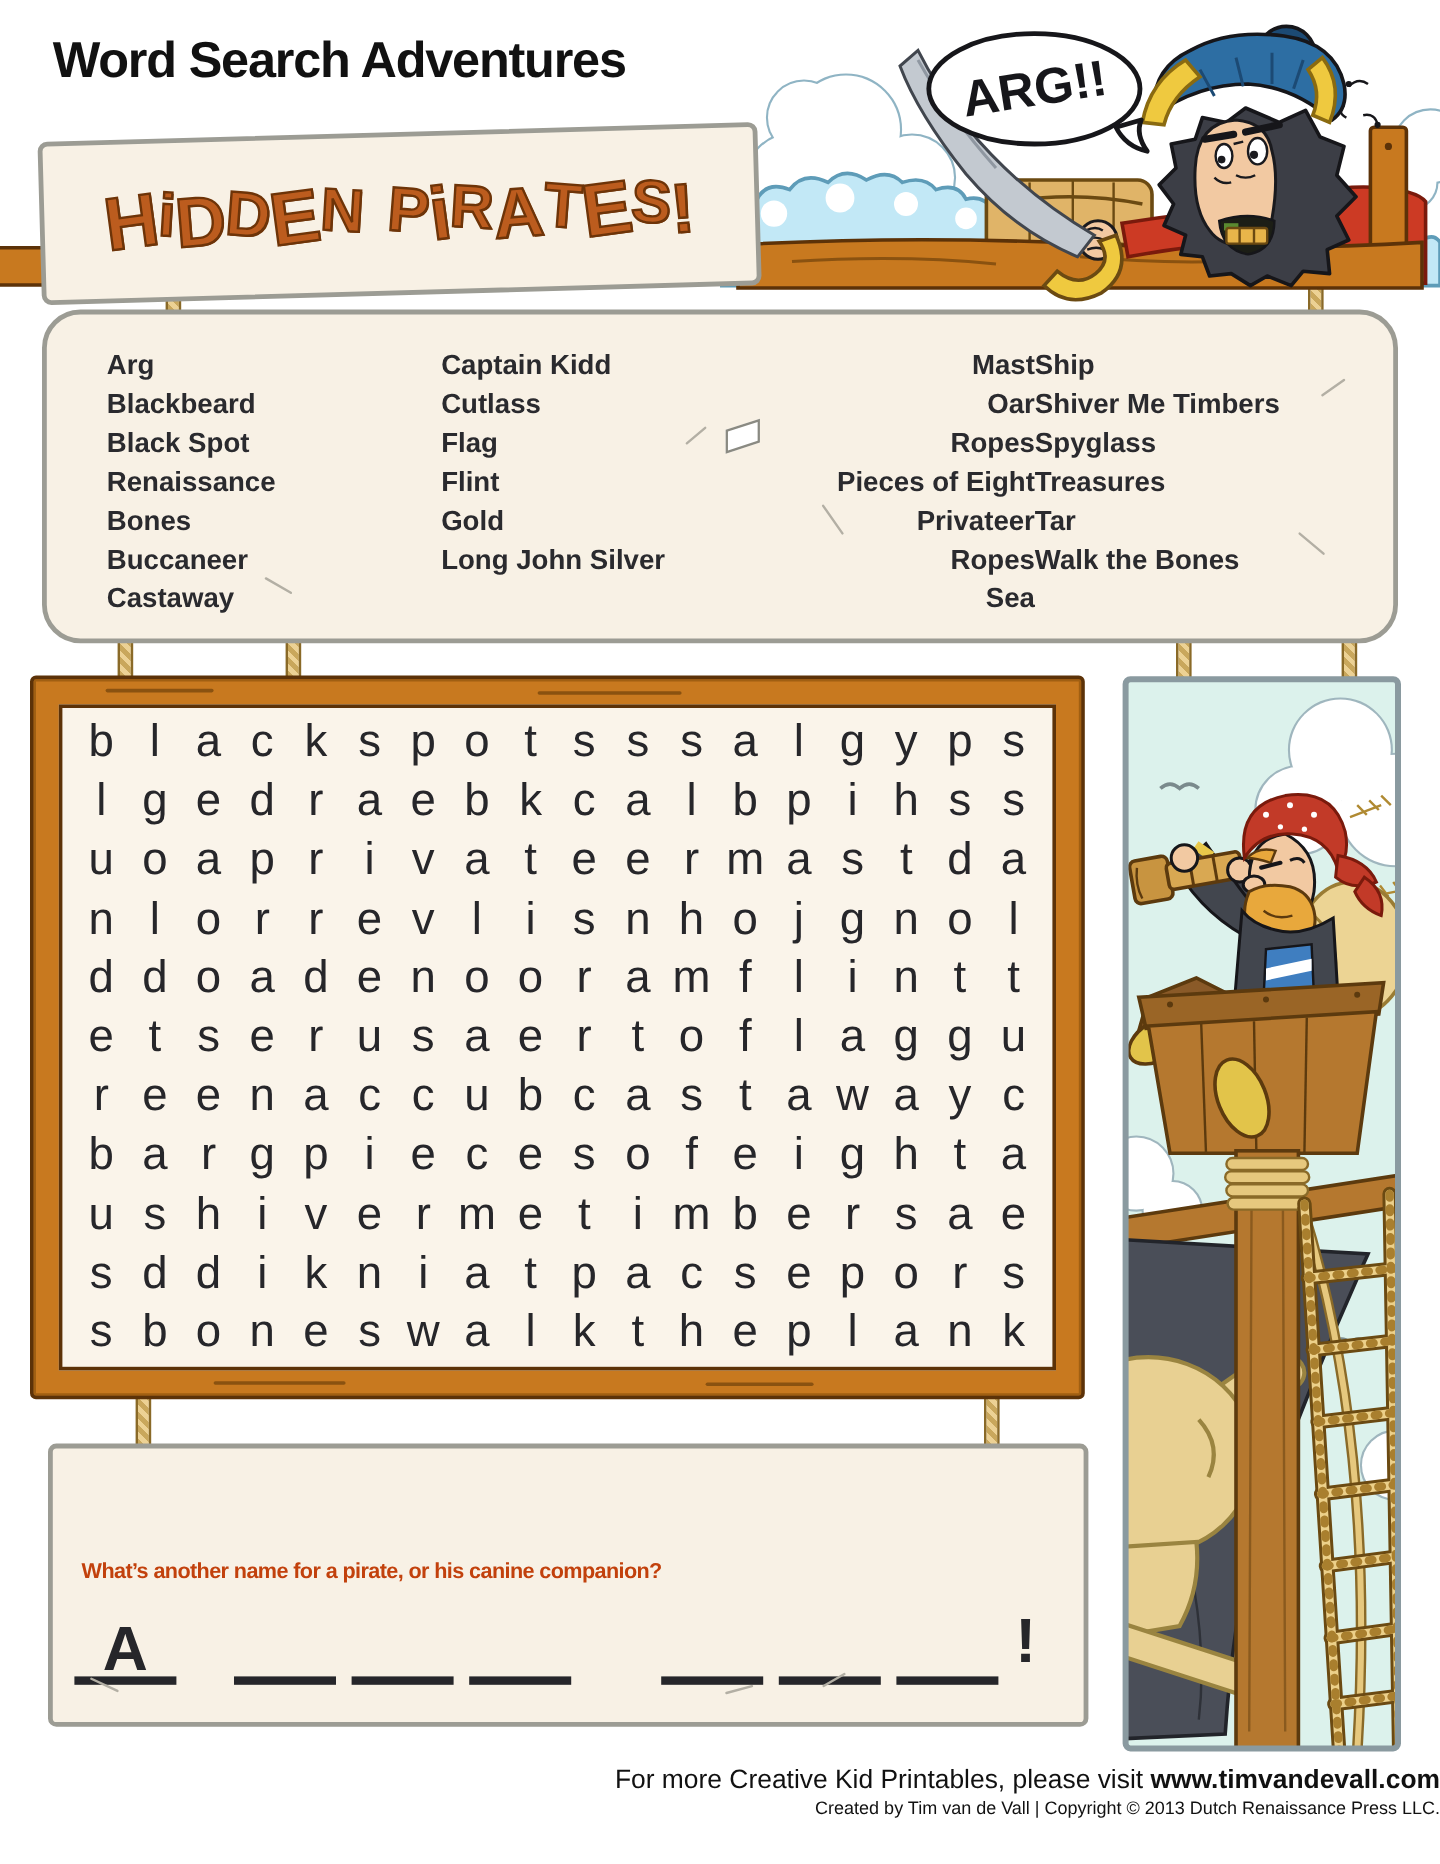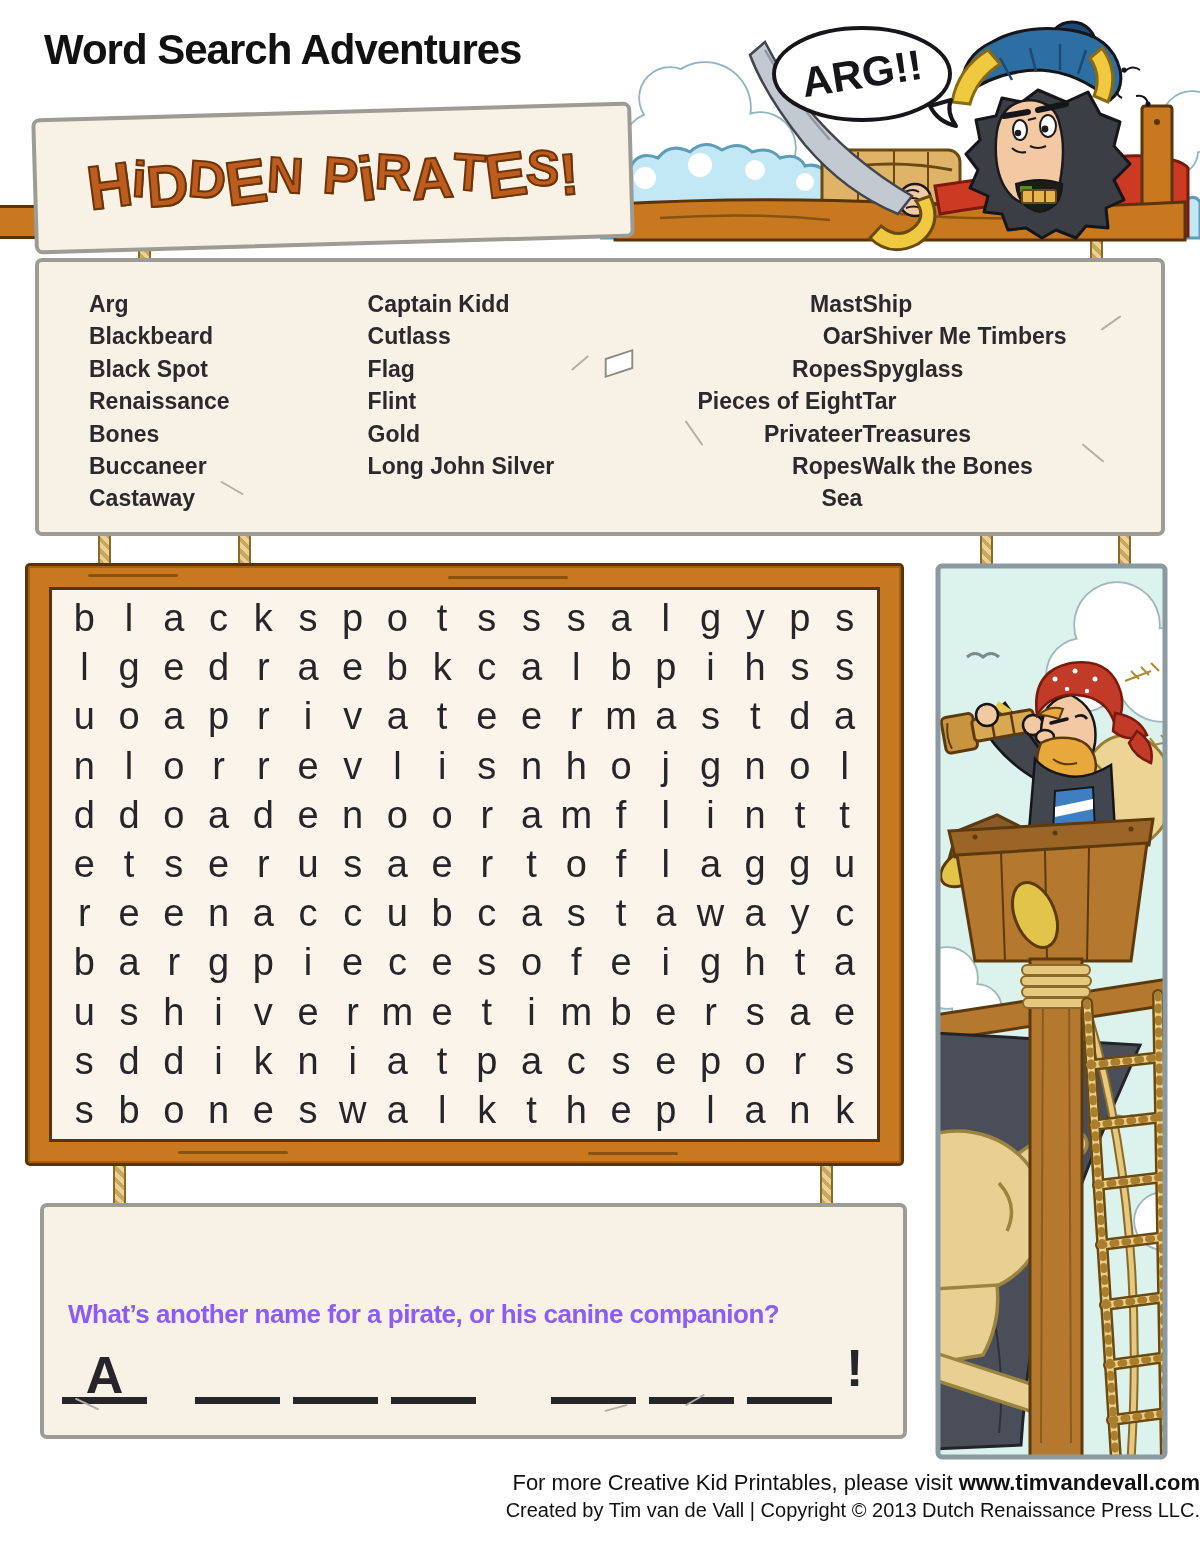--- a/index.html
+++ b/index.html
@@ -32,21 +32,21 @@
   .bl1{font-size:50px;transform:rotate(5deg) translateY(-4px);}
   .bl2{font-size:58px;transform:rotate(-3deg) translateY(3px);}
   .bl3{font-size:52px;transform:rotate(6deg) translateY(-2px);}
   .bl.sp{width:20px;}
 
   
   .rope{position:absolute;width:9px;border:2px solid #8a6a28;border-radius:4px;z-index:0;
         background:repeating-linear-gradient(45deg,#ecd194 0 4px,#c9a75c 4px 8px);}
 
   
-  .wordlist{left:35px;top:258px;width:1122px;height:270px;z-index:1;}
+  .wordlist{left:35px;top:258px;width:1122px;height:270px;z-index:1;border-radius:32px;}
   .wl-cols{position:absolute;left:50px;top:26px;right:20px;display:flex;}
   .wl-col{width:290px;}
   .wl-col:nth-child(3){width:225px;text-align:right;}
   .wl-item{font-size:23px;font-weight:bold;line-height:32.4px;color:#2a2a2e;}
   .paper-scrap{position:absolute;left:565px;top:92px;width:26px;height:15px;background:#fff;
                border:2px solid #8a8a82;transform:rotate(-18deg) skewX(-18deg);}
 
   
   .grid-frame{position:absolute;left:25px;top:563px;width:873px;height:597px;z-index:1;
               background:#c8791f;border:3px solid #5c3208;border-radius:5px;
@@ -58,36 +58,36 @@
   .cell{display:flex;align-items:center;justify-content:center;font-size:38px;color:#26262a;}
   .grain{position:absolute;background:#8a5210;border-radius:2px;}
 
   
   .right-panel{position:absolute;left:935px;top:563px;width:233px;height:897px;z-index:1;}
 
   
   .riddle{left:40px;top:1203px;width:859px;height:228px;z-index:1;}
   .riddle-instr{position:absolute;left:28px;top:26px;font-size:21px;font-weight:bold;
                 line-height:31px;color:#222;}
-  .riddle-q{position:absolute;left:24px;top:92px;font-size:26px;font-weight:bold;color:#8b5cf6;
+  .riddle-q{position:absolute;left:24px;top:92px;font-size:18px;font-weight:bold;color:#c2410c;
             letter-spacing:-0.5px;}
   .answer-row{position:absolute;left:18px;top:132px;display:flex;align-items:flex-end;}
   .blank-group{display:flex;gap:13px;margin-right:48px;}
   .blank-group:nth-child(2){margin-right:75px;}
   .blank-group:last-of-type{margin-right:0;}
   .blank{width:85px;height:58px;border-bottom:7px solid #26262a;display:flex;
          align-items:flex-end;justify-content:center;}
   .prefill{font-size:52px;font-weight:bold;line-height:0.85;color:#26262a;}
   .answer-suffix{font-size:52px;font-weight:bold;line-height:0.9;margin-left:4px;color:#26262a;}
 
   
   .footer{position:absolute;left:0;right:0;top:1470px;text-align:right;color:#111;}
   .footer-l1{font-size:22px;}
   .footer-l1 b{font-weight:bold;}
-  .footer-l2{font-size:20px;margin-top:3px;}
+  .footer-l2{font-size:15px;margin-top:3px;}
 </style>
 </head>
 <body>
 
 <div class="page-title">Word Search Adventures</div>
 
 <div class="wood-stub"></div>
 
 <svg class="top-illo" viewBox="0 0 600 265">
 
@@ -250,22 +250,22 @@
         <div class="wl-item">Ropes</div>
         <div class="wl-item">Pieces of Eight</div>
         <div class="wl-item">Privateer</div>
         <div class="wl-item">Ropes</div>
         <div class="wl-item">Sea</div>
       </div>
       <div class="wl-col">
         <div class="wl-item">Ship</div>
         <div class="wl-item">Shiver Me Timbers</div>
         <div class="wl-item">Spyglass</div>
+        <div class="wl-item">Treasures</div>
         <div class="wl-item">Tar</div>
-        <div class="wl-item">Treasures</div>
         <div class="wl-item">Walk the Bones</div>
       </div>
     </div>
   <div class="paper-scrap"></div>
   <div class="scratch" style="left:180px;top:225px;width:26px;transform:rotate(30deg);"></div>
   <div class="scratch" style="left:530px;top:100px;width:22px;transform:rotate(-40deg);"></div>
   <div class="scratch" style="left:640px;top:170px;width:30px;transform:rotate(55deg);"></div>
   <div class="scratch" style="left:1060px;top:60px;width:24px;transform:rotate(-35deg);"></div>
   <div class="scratch" style="left:1040px;top:190px;width:28px;transform:rotate(40deg);"></div>
 </div>

